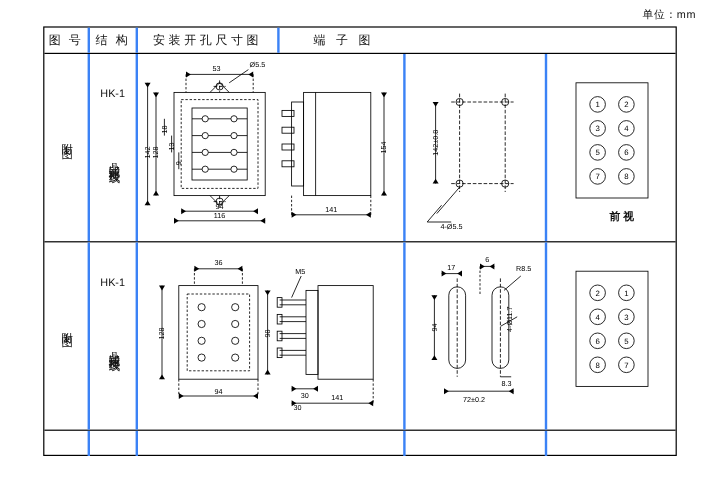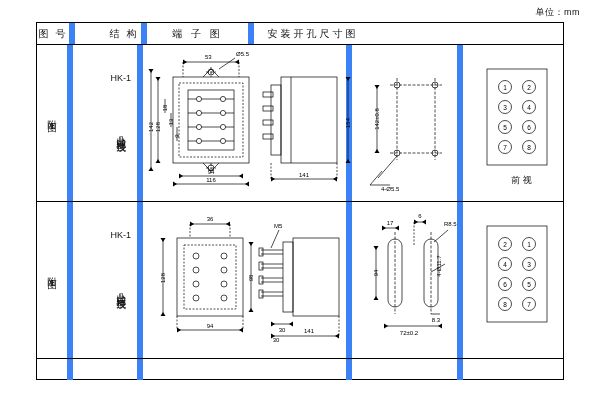--- a/index.html
+++ b/index.html
@@ -42,30 +42,30 @@
   .row.body {
     height: 157px;
     border-bottom: 1px solid #000;
   }
   .row.last {
     height: 21px;
     border-bottom: none;
   }
   .cell {
     box-sizing: border-box;
-    border-right: 6px solid #3b82f6;
+    border-right: 2px solid #3b82f6;
     position: relative;
     display: flex;
     align-items: center;
     justify-content: center;
     font-size: 9.5px;
   }
   .cell:last-child { border-right: none; }
   .c1 { width: 38px; }
-  .c2 { width: 40px; margin-left: 32px; }
+  .c2 { width: 40px; }
   .c3 { width: 224px; }
   .c4 { width: 118px; }
   .c5 { width: 107px; }
 
   .head .cell { font-size: 10px; letter-spacing: 3px; }
   .head .c1, .head .c2 { letter-spacing: 2px; }
 
   .vtext {
     writing-mode: vertical-rl;
     text-orientation: upright;
@@ -101,34 +101,35 @@
 
   svg { display: block; }
   .dwg { position: absolute; left: 0; top: 0; }
 
   .front-label, .back-label {
     position: absolute;
     bottom: 14px;
     left: 17px; right: 0;
     text-align: center;
     font-size: 9px;
+    font-weight: bold;
   }
 </style>
 </head>
 <body>
 
 <div class="unit-label">单位：mm</div>
 
 <div class="table">
 
   <div class="row head">
     <div class="cell c1">图 号</div>
     <div class="cell c2">结 构</div>
+    <div class="cell c4">安装开孔尺寸图</div>
     <div class="cell c5">端 子 图</div>
-    <div class="cell c4">安装开孔尺寸图</div>
   </div>
 
   <div class="row body">
     <div class="cell c1">
       <span class="vtext">附图1</span>
     </div>
     <div class="cell c2">
       <div class="struct">
         <span class="vcol">凸出式前接线</span>
         <span class="topline">HK-1</span>

